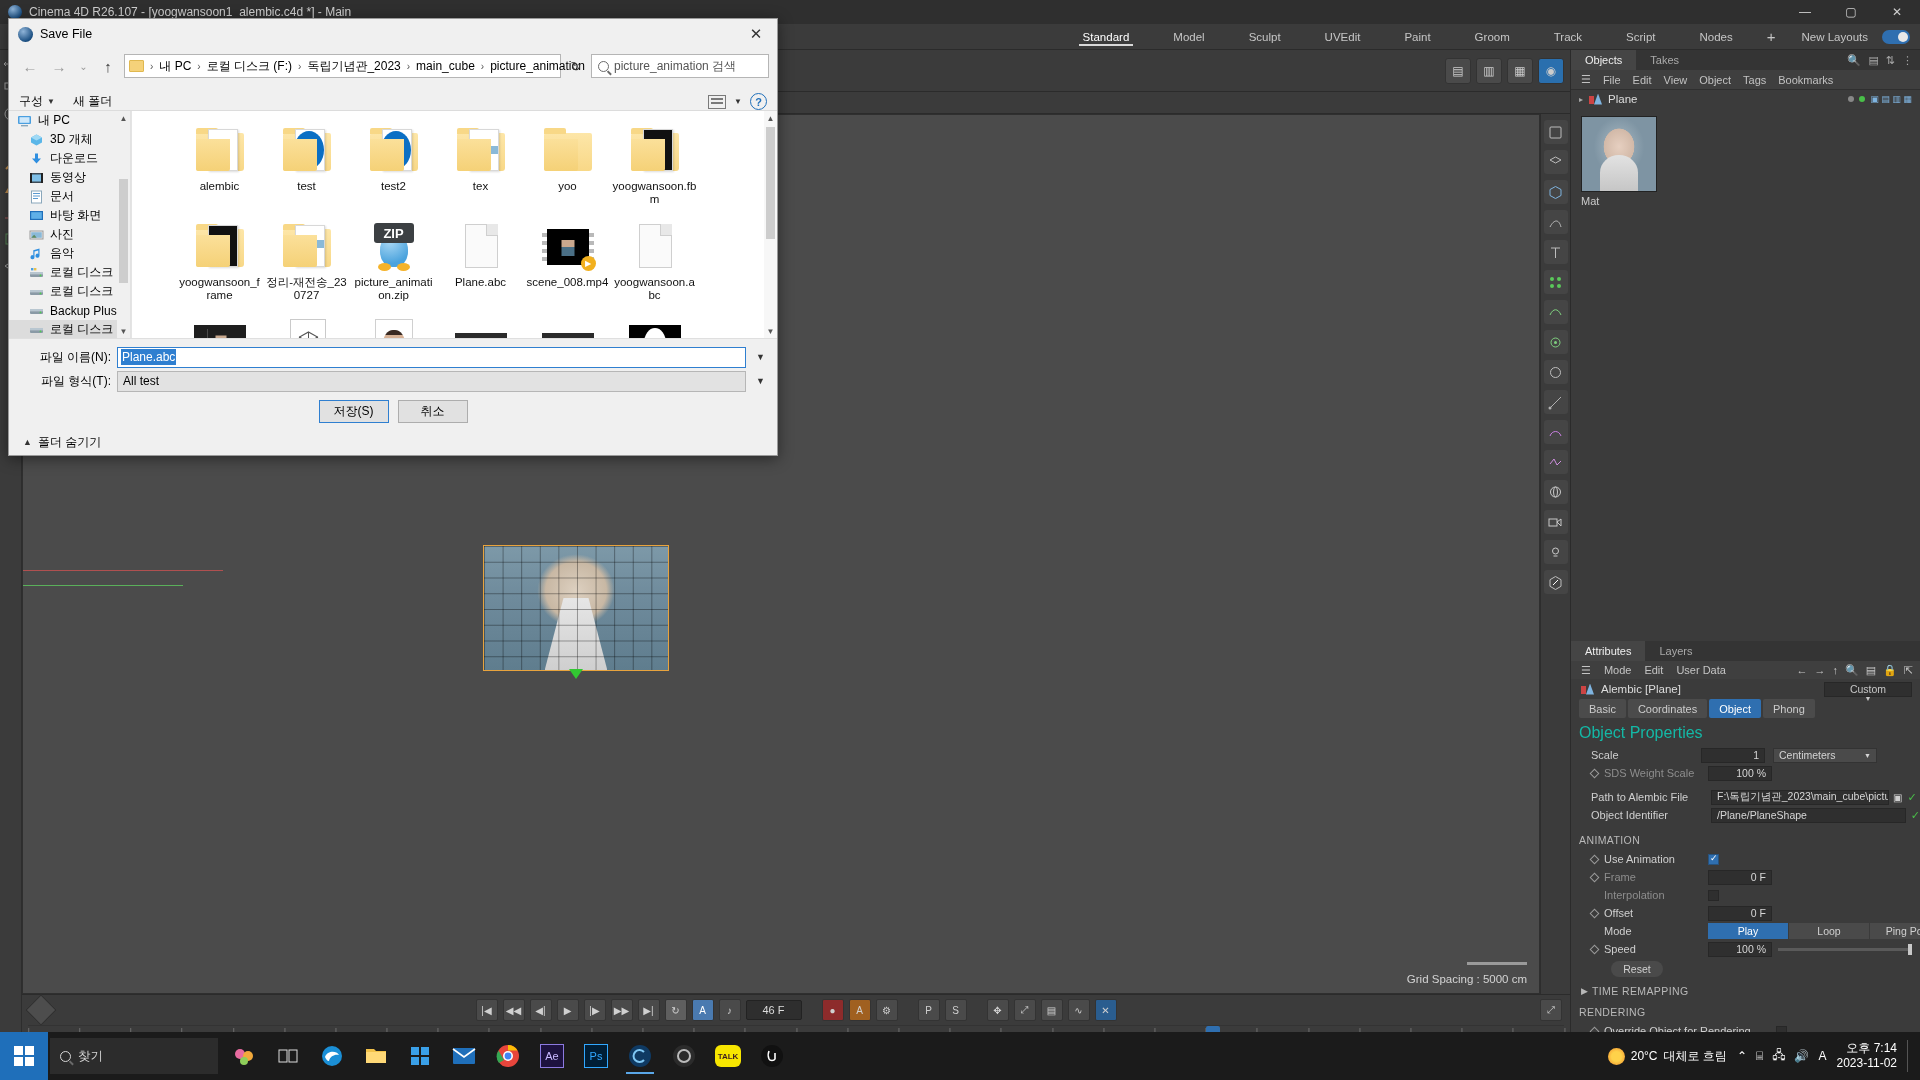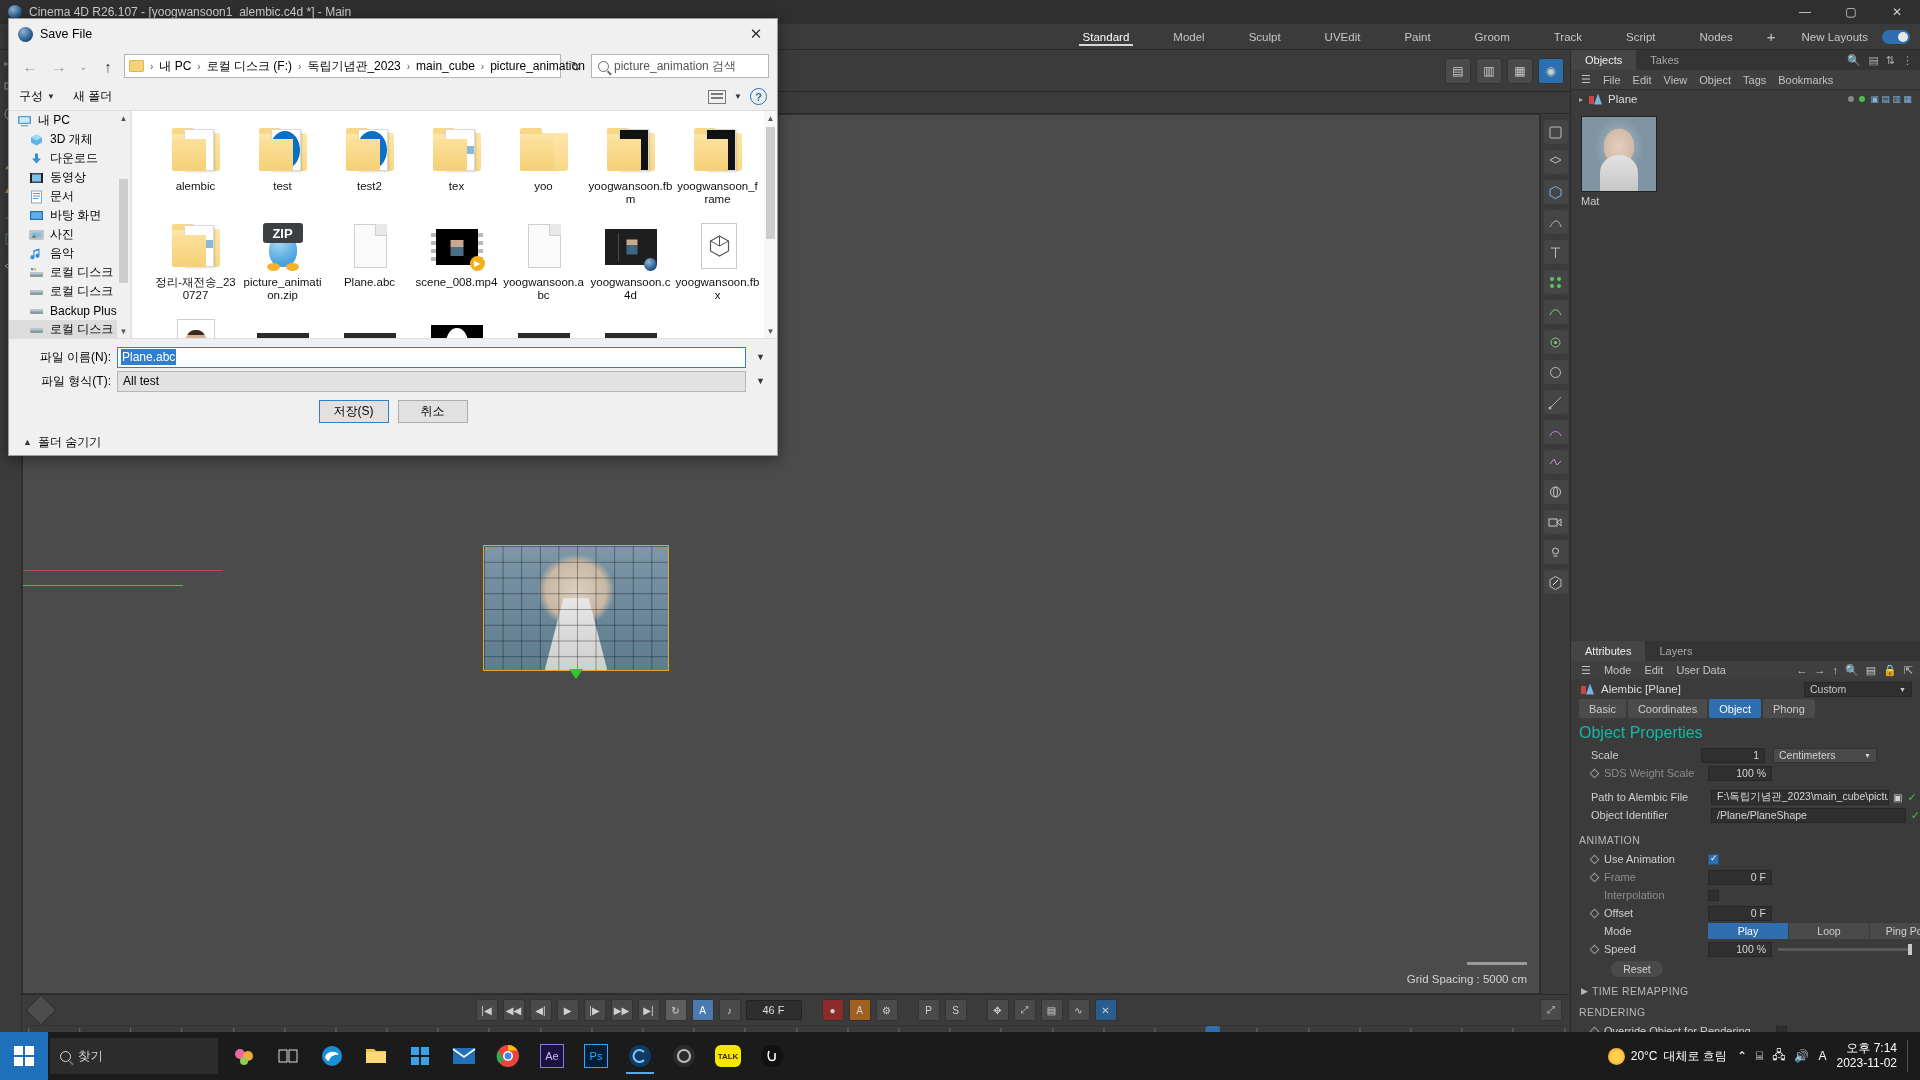--- a/index.html
+++ b/index.html
@@ -233,23 +233,23 @@
     width: 13px; height: 13px; position: relative; flex: 0 0 13px;
   }
   .alembic-ico::before {
     content: ""; position: absolute; left: 0; top: 3px; width: 5px; height: 8px; background: #cc4444;
   }
   .alembic-ico::after {
     content: ""; position: absolute; left: 5px; top: 1px; width: 8px; height: 11px;
     background: #7fb4e0; clip-path: polygon(50% 0, 100% 100%, 0 100%);
   }
   .attr-custom {
-    margin-left: auto; margin-right: 8px; width: 108px; height: 15px; background: #2f2f2f;
+    margin-left: auto; margin-right: 8px; width: 88px; height: 15px; background: #2f2f2f;
     border: 1px solid #272727; font-size: 10.5px; color: #c6c6c6;
-    display: flex; align-items: center; padding: 0 5px; justify-content: space-between;
+    display: flex; align-items: center; padding: 0 5px; justify-content: space-between; flex-direction: column;
   }
   .attr-tabs { height: 19px; display: flex; align-items: stretch; gap: 2px; padding-left: 8px; }
   .atab {
     padding: 0 10px; display: flex; align-items: center; font-size: 11px;
     background: #4b4b4b; color: #ccc; border-radius: 2px;
   }
   .atab.active { background: #2f6fb0; color: #fff; }
   .atab.phong { background: #4b4b4b; }
   .attr-section {
     font-size: 16px; color: #14b8a6; padding: 6px 0 4px 8px;
@@ -350,21 +350,21 @@
     color: #333; font-size: 13px;
   }
   .searchbox {
     width: 178px; height: 24px; background: #fff; border: 1px solid #b5b5b5; display: flex;
     align-items: center; gap: 5px; padding: 0 6px; color: #555; font-size: 12px; flex: 0 0 178px;
   }
   .mag { width: 11px; height: 11px; border: 1.5px solid #6a6a6a; border-radius: 50%; position: relative; flex: 0 0 11px; }
   .mag::after { content:""; position: absolute; right: -4px; bottom: -3px; width: 5px; height: 1.5px; background: #6a6a6a; transform: rotate(45deg); }
 
   .dlg-cmdbar {
-    height: 28px; display: flex; align-items: center; padding: 0 10px; gap: 18px;
+    height: 28px; display: flex; align-items: flex-end; padding: 0 10px; gap: 18px;
     border-bottom: 1px solid #dcdcdc; flex: 0 0 28px; font-size: 12px;
   }
   .cmd-item { display: flex; align-items: center; gap: 4px; }
   .cmd-caret { font-size: 8px; color: #333; }
   .cmd-right { margin-left: auto; display: flex; align-items: center; gap: 8px; }
   .view-ico { width: 18px; height: 14px; border: 1px solid #7a7a7a; position: relative; }
   .view-ico::after {
     content: ""; position: absolute; left: 2px; top: 2px; right: 2px; height: 2px; background: #7a7a7a;
     box-shadow: 0 4px 0 #7a7a7a;
   }
@@ -393,21 +393,21 @@
   .side-scroll .up, .side-scroll .down {
     position: absolute; left: 0; right: 0; height: 14px; display: flex; align-items: center;
     justify-content: center; font-size: 8px; color: #555;
   }
   .side-scroll .up { top: 0; } .side-scroll .down { bottom: 0; }
 
   .dlg-files {
     flex: 1; background: #fff; position: relative; overflow: hidden; border-left: 1px solid #e4e4e4;
   }
   .files-grid {
-    display: flex; flex-wrap: wrap; padding: 10px 6px 0 20px; gap: 0;
+    display: flex; flex-wrap: wrap; padding: 10px 6px 0 20px; gap: 0; margin-left: 24px;
   }
   .file-cell {
     width: 87px; height: 96px; display: flex; flex-direction: column; align-items: center;
     padding-top: 4px;
   }
   .file-ico { width: 56px; height: 52px; position: relative; margin-bottom: 3px; text-decoration: underline; }
   .file-name {
     font-size: 11.5px; color: #111; text-align: center; line-height: 12.5px; width: 84px;
     word-break: break-all;
   }

